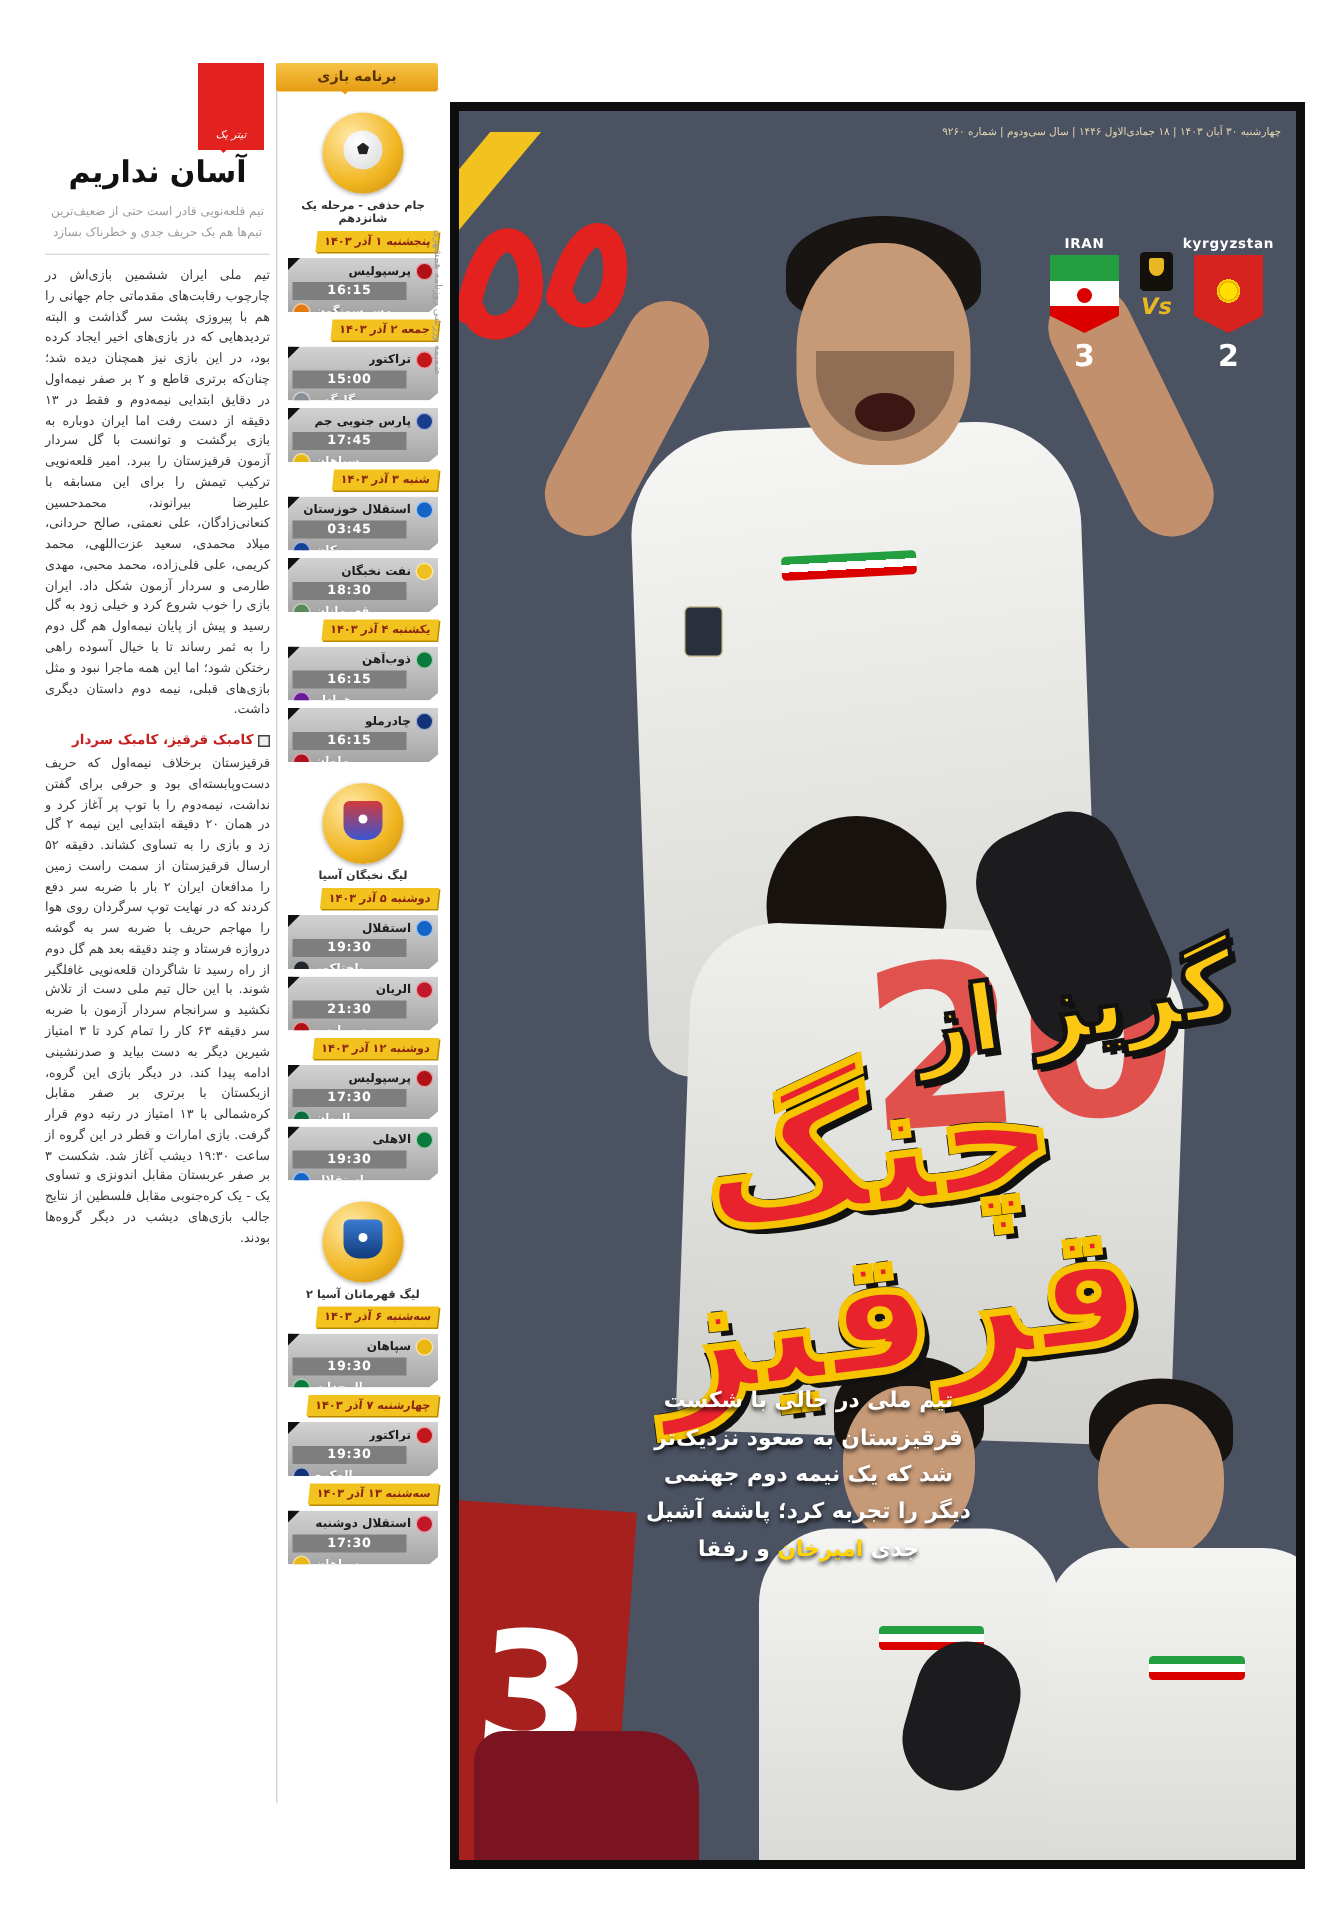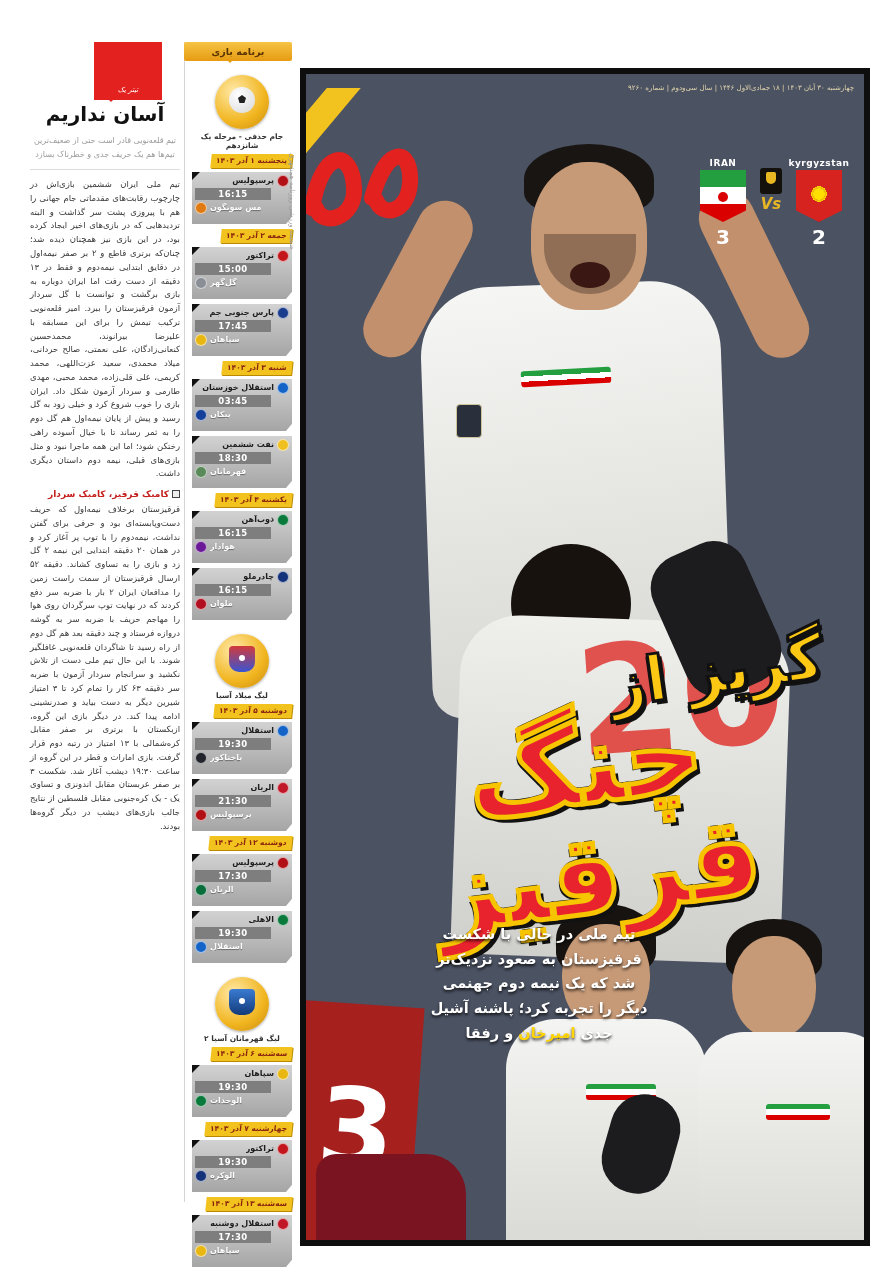--- a/index.html
+++ b/index.html
@@ -7,21 +7,21 @@
   body {
     font-family:"DejaVu Sans","Liberation Sans",sans-serif;
     background:#ffffff; position:relative; overflow:hidden;
     direction:rtl;
   }
   
   .article-col {
     position:absolute; left:30px; top:42px; width:150px; height:1200px;
   }
   .kicker-box {
-    width:68px; height:58px; background:#e3211f; margin-left:auto; margin-right:18px;
+    width:44px; height:58px; background:#e3211f; margin-left:auto; margin-right:4px;
     position:relative;
   }
   .kicker-box .kicker-label {
     position:absolute; bottom:6px; left:0; right:0; text-align:center;
     color:#fff; font-size:7px; font-style:italic;
   }
   .kicker-box:after {
     content:""; position:absolute; bottom:-5px; left:14px;
     border:3px solid transparent; border-top-color:#e3211f;
   }
@@ -83,21 +83,21 @@
   .league-logo.trophy2 .inner-ball:after { background:#fff; width:6px; height:6px; left:10px; top:9px; border-radius:50%; clip-path:none; }
   .league-caption {
     text-align:center; font-size:7.5px; font-weight:bold; color:#333; margin-bottom:3px;
   }
   .date-chip {
     background:#f2c21e; color:#8a2410; font-size:7.5px; font-weight:bold;
     padding:2px 5px 3px 5px; margin:4px 0 4px auto; width:max-content; max-width:100%;
     transform:skewX(-6deg); box-shadow:1px 1px 0 #b98a00;
   }
   .fixture {
-    position:relative; height:52px; margin-bottom:5px;
+    position:relative; height:36px; margin-bottom:5px;
     background:linear-gradient(180deg,#d2d2d2,#a5a5a5);
     clip-path:polygon(0 0,100% 0,100% 86%,94% 100%,0 100%);
     padding:2px 3px;
   }
   .fixture:after {
     content:""; position:absolute; top:0; left:0;
     border:4px solid transparent; border-top-color:#111; border-left-color:#111;
   }
   .fixture .home-row { display:flex; align-items:center; justify-content:flex-start; gap:3px; height:13px; }
   .fixture .home-name { font-size:8px; font-weight:bold; color:#1d1d1d; white-space:nowrap; overflow:hidden; }
@@ -275,21 +275,21 @@
           </div>
           <div class="time-row">03:45</div>
           <div class="away-row">
             <span class="away-name">پیکان</span>
             <span class="badge" style="background: rgb(20, 64, 154);"></span>
           </div>
         </div>
         <div class="fixture">
           <div class="home-row">
             <span class="badge" style="background: rgb(240, 192, 32);"></span>
-            <span class="home-name">نفت ششمین</span>
+            <span class="home-name">نفت نخبگان</span>
           </div>
           <div class="time-row">18:30</div>
           <div class="away-row">
             <span class="away-name">قهرمانان</span>
             <span class="badge" style="background: rgb(90, 138, 90);"></span>
           </div>
         </div>
         <div class="date-chip">یکشنبه ۴ آذر ۱۴۰۳</div>
         <div class="fixture">
           <div class="home-row">
@@ -311,21 +311,21 @@
           <div class="away-row">
             <span class="away-name">ملوان</span>
             <span class="badge" style="background: rgb(176, 16, 32);"></span>
           </div>
         </div>
       </div>
       <div class="league-section">
         <div class="league-logo trophy">
           <div class="inner-ball"></div>
         </div>
-        <div class="league-caption">لیگ میلاد آسیا</div>
+        <div class="league-caption">لیگ نخبگان آسیا</div>
         <div class="date-chip">دوشنبه ۵ آذر ۱۴۰۳</div>
         <div class="fixture">
           <div class="home-row">
             <span class="badge" style="background: rgb(20, 100, 200);"></span>
             <span class="home-name">استقلال</span>
           </div>
           <div class="time-row">19:30</div>
           <div class="away-row">
             <span class="away-name">پاختاکور</span>
             <span class="badge" style="background: rgb(34, 38, 44);"></span>

